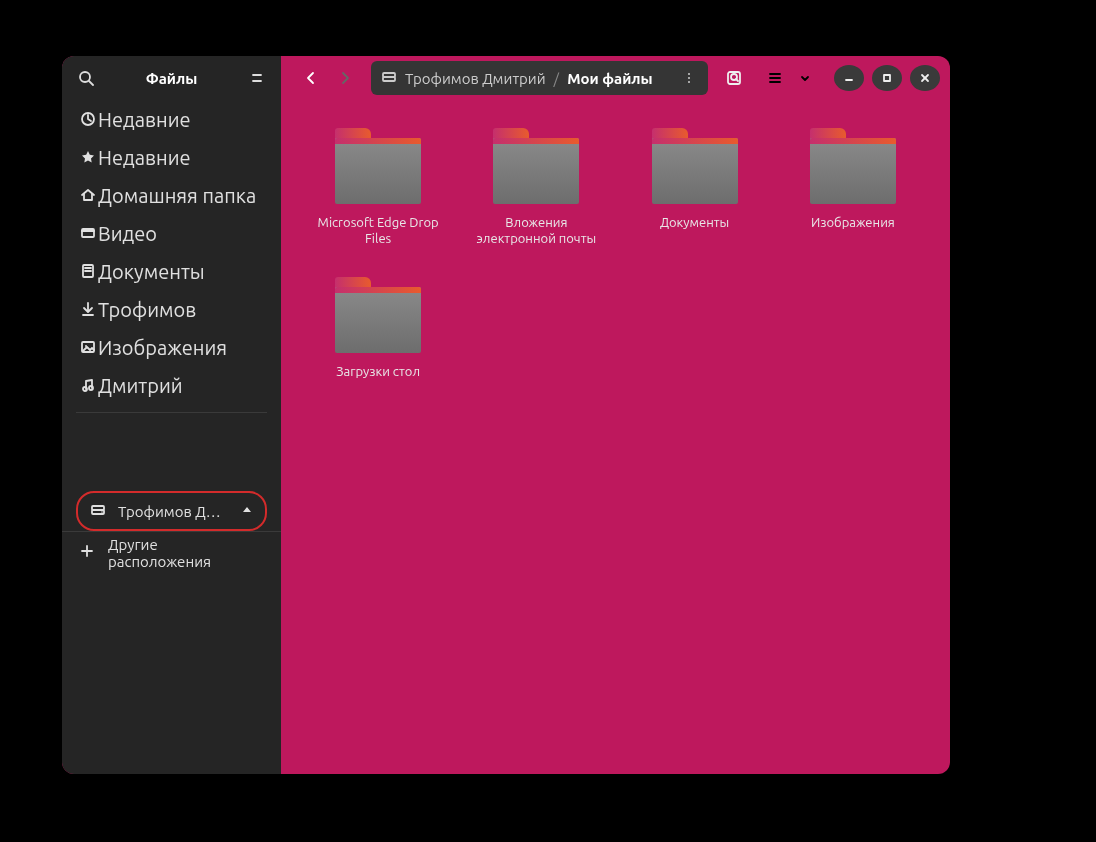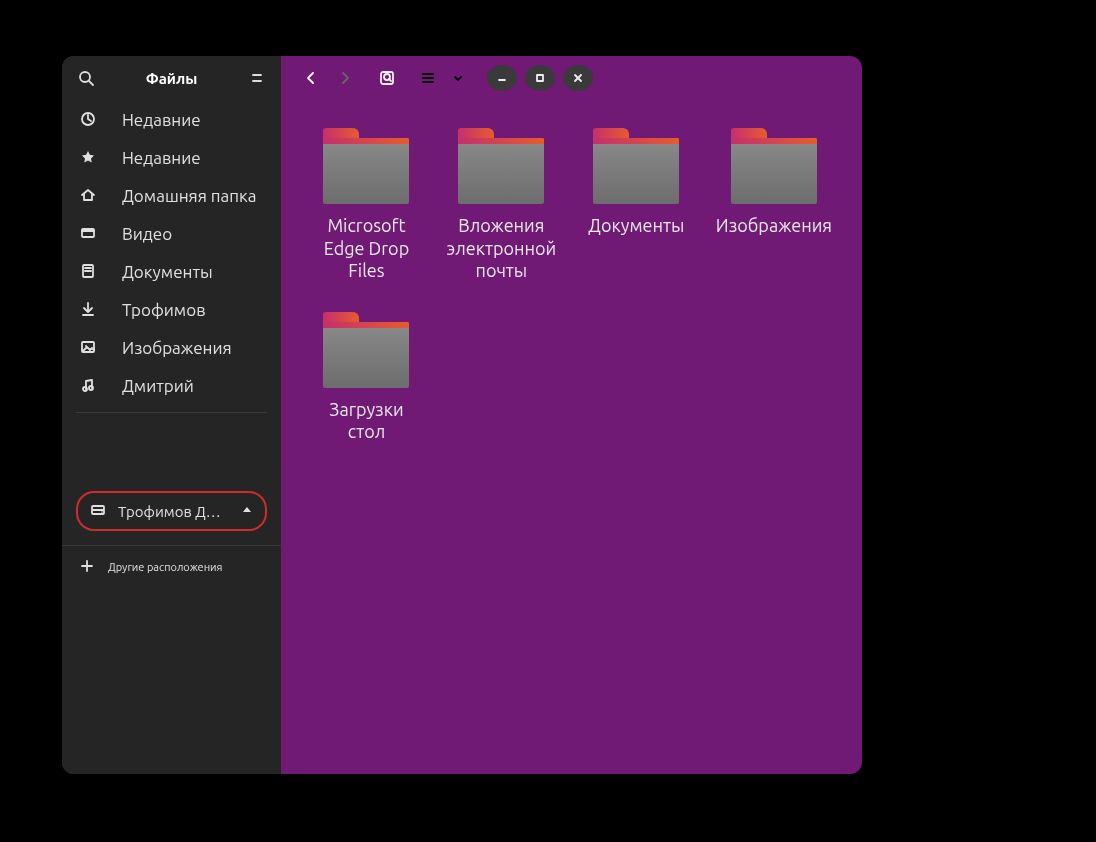--- a/index.html
+++ b/index.html
@@ -2,23 +2,23 @@
 <html><head>
 <meta charset="utf-8">
 <style>
 * { box-sizing: border-box; margin: 0; padding: 0; font-family: "Ubuntu", "Cantarell", sans-serif; }
 body { background: #000; width: 1096px; height: 842px; overflow: hidden; }
 
 .window {
   position: absolute;
   left: 62px;
   top: 56px;
-  width: 800px;
+  width: 888px;
   height: 718px;
-  background: #701a75;
+  background: #be185d;
   border-radius: 12px;
   display: flex;
   overflow: hidden;
 }
 
 
 .sidebar {
   width: 219px;
   background: #252525;
   display: flex;
@@ -40,24 +40,24 @@
   justify-content: center;
   border-radius: 6px;
   color: #ddd;
   cursor: pointer;
 }
 .icon-btn svg { display: block; }
 
 .sidebar-item {
   display: flex;
   align-items: center;
-  gap: 26px;
+  gap: 2px;
   height: 38px;
   padding: 0 18px;
-  font-size: 17px;
+  font-size: 20px;
   color: #e0e0e0;
   cursor: pointer;
 }
 .sidebar-item .si-icon { width: 16px; display: inline-flex; justify-content: center; }
 .sidebar-sep { height: 1px; background: #3a3a3a; margin: 8px 14px; }
 
 .mount-item {
   display: flex;
   align-items: center;
   gap: 12px;
@@ -72,24 +72,23 @@
   white-space: nowrap;
   overflow: hidden;
 }
 .mount-item .mount-label { flex: 1; overflow: hidden; text-overflow: ellipsis; }
 
 .other-locations {
   display: flex; align-items: center;
   gap: 14px;
   height: 42px;
   padding: 0 18px;
-  font-size: 11px;
+  font-size: 15px;
   color: #e0e0e0;
   border-top: 1px solid #3a3a3a;
-  margin-top: 14px;
   cursor: pointer;
 }
 
 
 .main {
   flex: 1;
   display: flex;
   flex-direction: column;
 }
 .toolbar {
@@ -174,21 +173,21 @@
   border-radius:2px;
   background: linear-gradient(180deg, #8a8a8a, #6d6d6d);
 }
 .folder .body::before {
   content:"";
   position:absolute; top:0; left:0; right:0;
   height:6px;
   background: linear-gradient(90deg, #c52f6d, #e85b2d);
   border-radius:2px 2px 0 0;
 }
-.folder-label { color:#e8e8e8; font-size:18px; line-height:1.25; max-width:140px; }
+.folder-label { color:#e8e8e8; font-size:13px; line-height:1.25; max-width:140px; }
 
 svg { stroke: currentColor; fill:none; stroke-width:1.8; stroke-linecap:round; stroke-linejoin:round; }
 </style>
 </head>
 <body>
 
 <div class="window">
 
   <div class="sidebar">
     <div class="sidebar-header">
@@ -316,20 +315,40 @@
               <path d="M9 2L4 7l5 5"></path>
             </svg>
           </span>
         <span class="nav-btn disabled">
             <svg width="14" height="14" viewBox="0 0 14 14">
               <path d="M5 2l5 5-5 5"></path>
             </svg>
           </span>
       </div>
 
+      <div class="pathbar">
+        <span class="seg">
+          <span><svg width="16" height="16" viewBox="0 0 16 16">
+                <rect x="2" y="4" width="12" height="4" rx="1"></rect>
+                <rect x="2" y="8" width="12" height="4" rx="1"></rect>
+              </svg></span>
+          <span>Трофимов Дмитрий</span>
+        </span>
+        <span class="sep-slash">/</span>
+        <span class="seg current">
+          <span>Мои файлы</span>
+        </span>
+        <span class="menu-dots">
+            <svg width="14" height="14" viewBox="0 0 14 14">
+              <circle cx="7" cy="3" r="1" fill="currentColor" stroke="none"></circle>
+              <circle cx="7" cy="7" r="1" fill="currentColor" stroke="none"></circle>
+              <circle cx="7" cy="11" r="1" fill="currentColor" stroke="none"></circle>
+            </svg>
+          </span>
+      </div>
 
       <span class="tb-btn">
           <svg width="18" height="18" viewBox="0 0 18 18">
             <rect x="3" y="3" width="12" height="12" rx="2"></rect>
             <circle cx="9" cy="8" r="3"></circle>
             <line x1="11" y1="10" x2="13" y2="12"></line>
           </svg>
         </span>
 
       <div class="view-switch">

